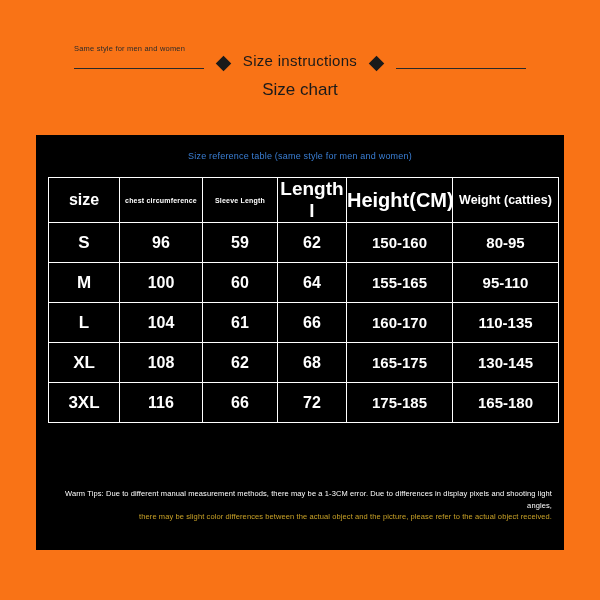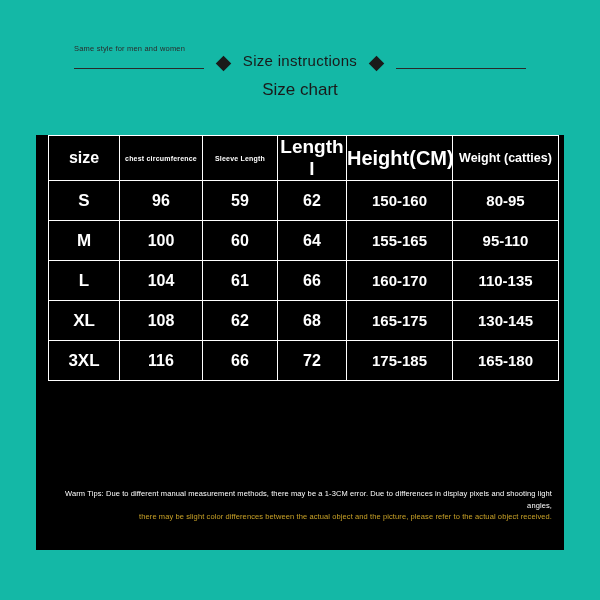--- a/index.html
+++ b/index.html
@@ -10,21 +10,21 @@
     width: 600px;
     height: 600px;
     background: #f3f3f3;
     font-family: "Liberation Sans", sans-serif;
     overflow: hidden;
   }
   .page {
     position: relative;
     width: 600px;
     height: 600px;
-    background: #14b8a6;
+    background: #f97316;
   }
 
   
   .header {
     position: absolute;
     top: 52px;
     left: 0;
     width: 600px;
     text-align: center;
   }
@@ -162,20 +162,21 @@
       <span class="diamond"></span>
       <span class="title-main">Size instructions</span>
       <span class="diamond"></span>
       <span class="rule"></span>
     </div>
     <div class="subtitle">Size chart</div>
   </div>
 
   <div class="card">
 
+    <div class="card-caption">Size reference table (same style for men and women)</div>
 
     <table class="size-table">
       <thead>
         <tr>
           <th class="col-size th-size">size</th>
           <th class="col-chest th-tiny">chest circumference</th>
           <th class="col-sleeve th-tiny">Sleeve Length</th>
           <th class="col-length th-mid">Length l</th>
           <th class="col-height th-big">Height(CM)</th>
           <th class="col-weight th-weight">Weight (catties)</th>

